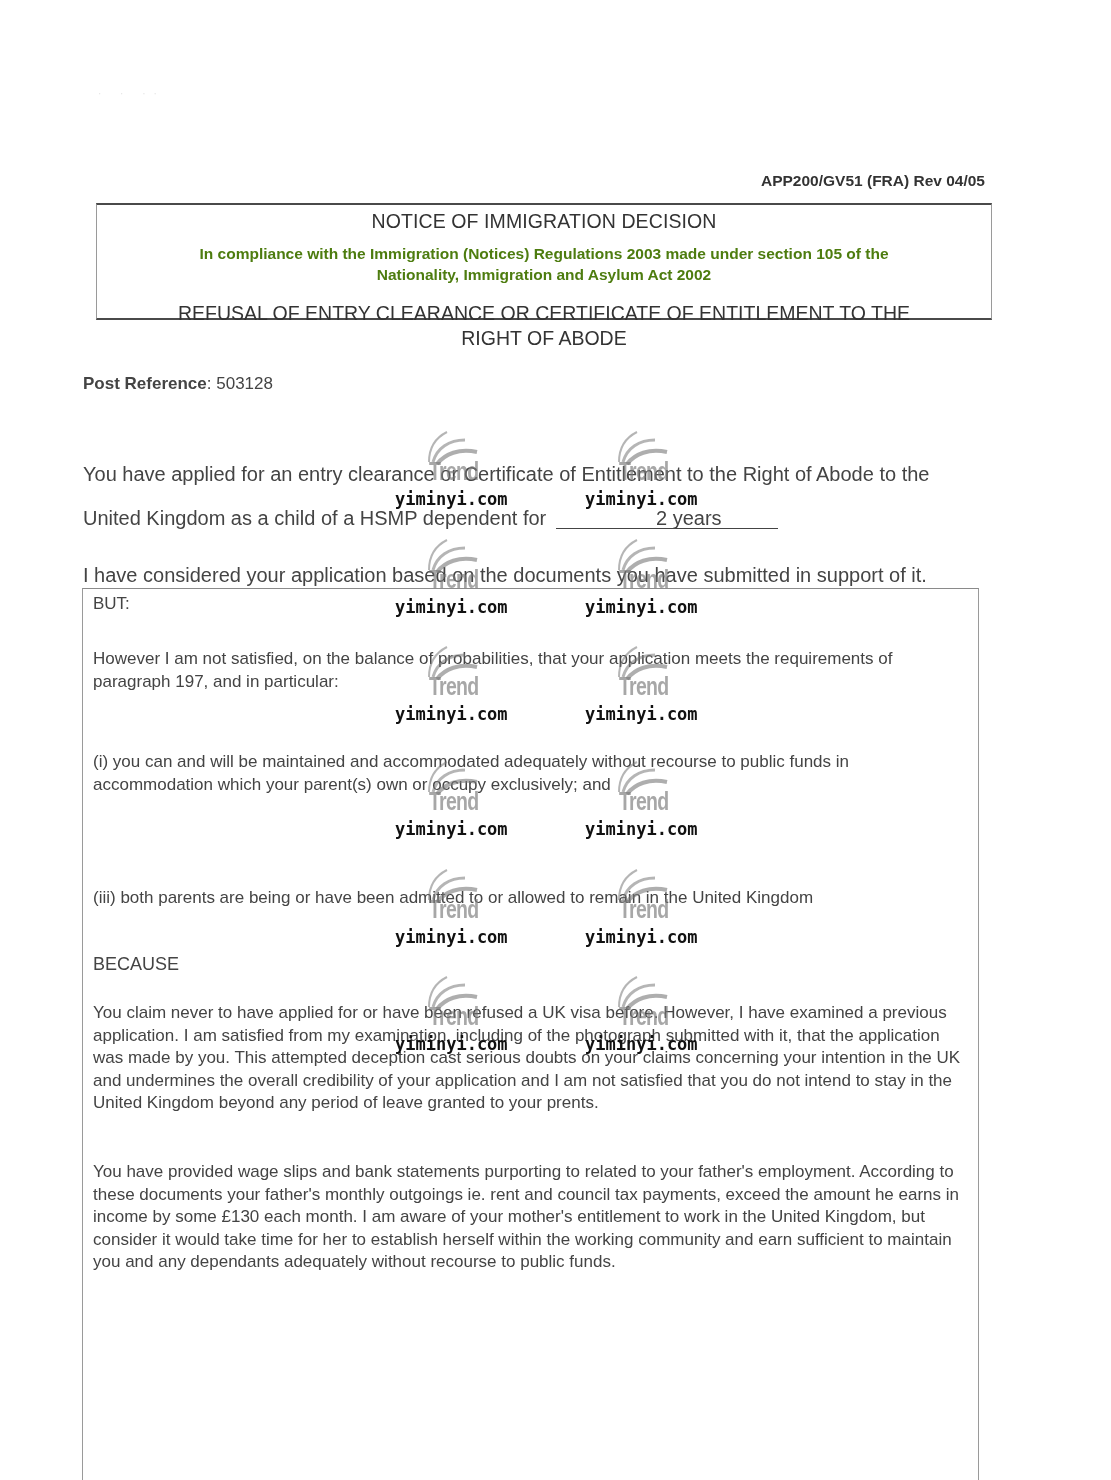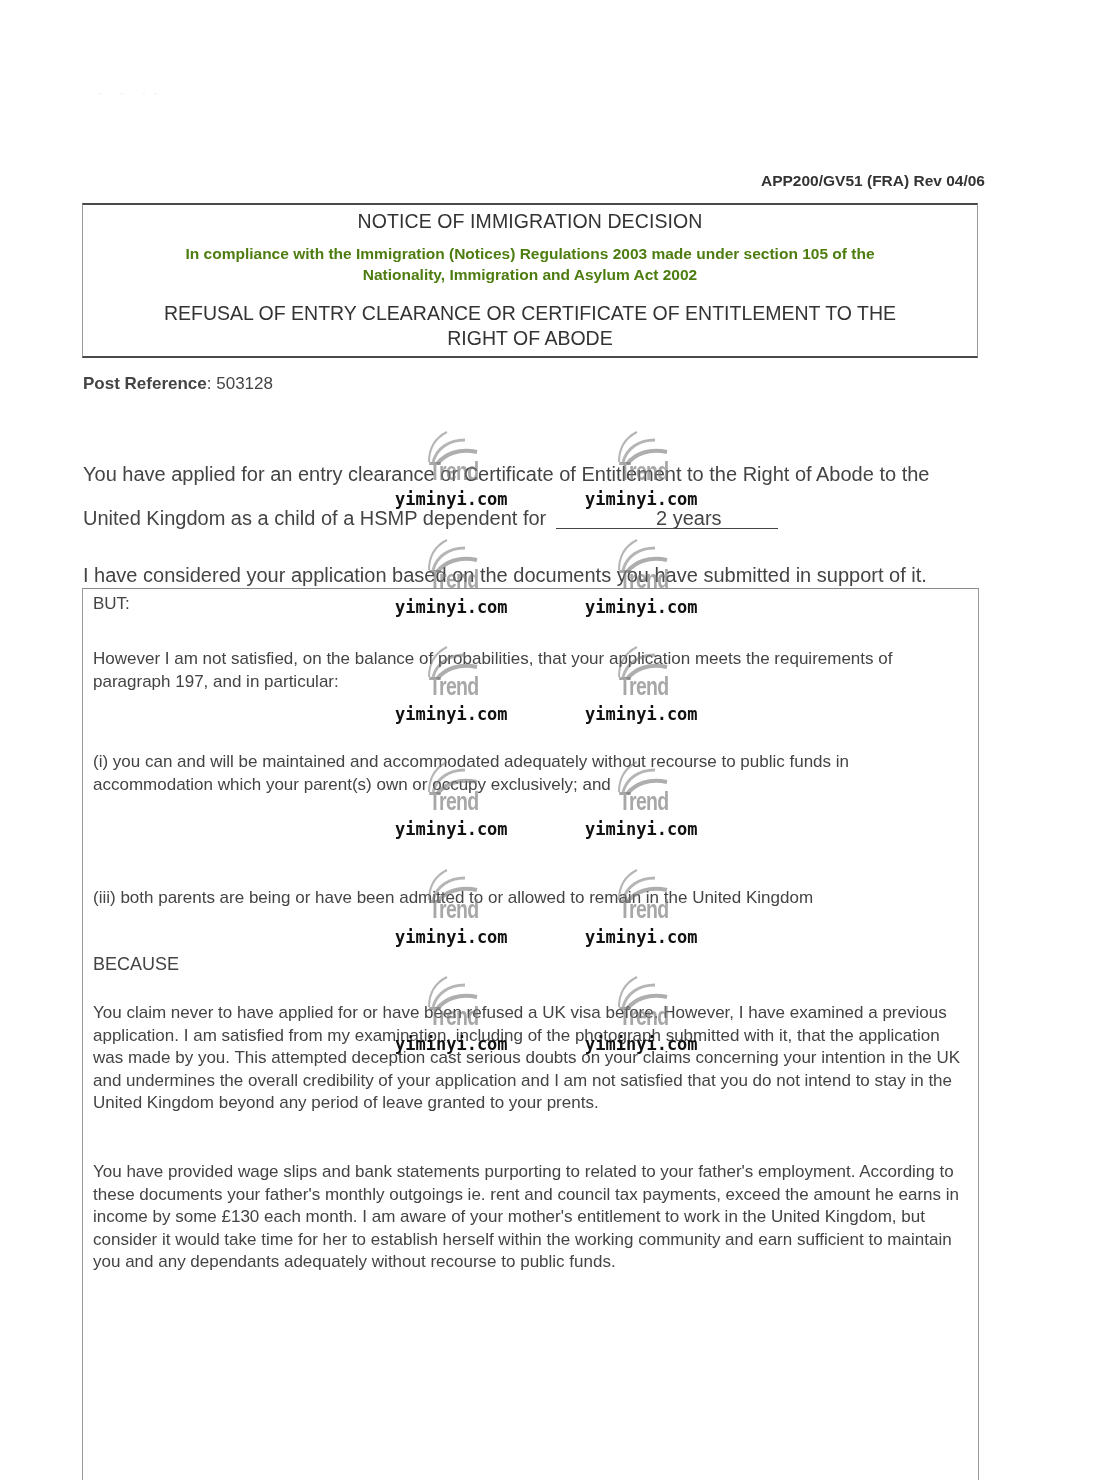--- a/index.html
+++ b/index.html
@@ -28,24 +28,24 @@
     .form-code {
       position: absolute;
       top: 172px;
       right: 126px;
       font-size: 15.5px;
       font-weight: bold;
       color: #333;
     }
     .header-box {
       position: absolute;
-      left: 82px;
+      left: 96px;
       top: 203px;
       width: 896px;
-      height: 155px;
+      height: 117px;
       border-left: 1px solid #9a9a9a;
       border-right: 1px solid #9a9a9a;
       border-top: 2px solid #4a4a4a;
       border-bottom: 2px solid #4a4a4a;
       box-sizing: border-box;
       text-align: center;
     }
     .hb-title {
       margin-top: 5px;
       font-size: 19.5px;
@@ -153,21 +153,21 @@
       font-weight: bold;
       color: #111;
       white-space: nowrap;
     }
   </style>
 </head>
 <body>
 
 <div class="scan-speck">· · ··</div>
 
-<div class="form-code">APP200/GV51 (FRA) Rev 04/06</div>
+<div class="form-code">APP200/GV51 (FRA) Rev 04/05</div>
 
 <div class="header-box">
   <div class="hb-title">NOTICE OF IMMIGRATION DECISION</div>
   <div class="hb-sub">
     <div>In compliance with the Immigration (Notices) Regulations 2003 made under section 105 of the</div>
     <div>Nationality, Immigration and Asylum Act 2002</div>
   </div>
   <div class="hb-refusal">
     <div>REFUSAL OF ENTRY CLEARANCE OR CERTIFICATE OF ENTITLEMENT TO THE</div>
     <div>RIGHT OF ABODE</div>

